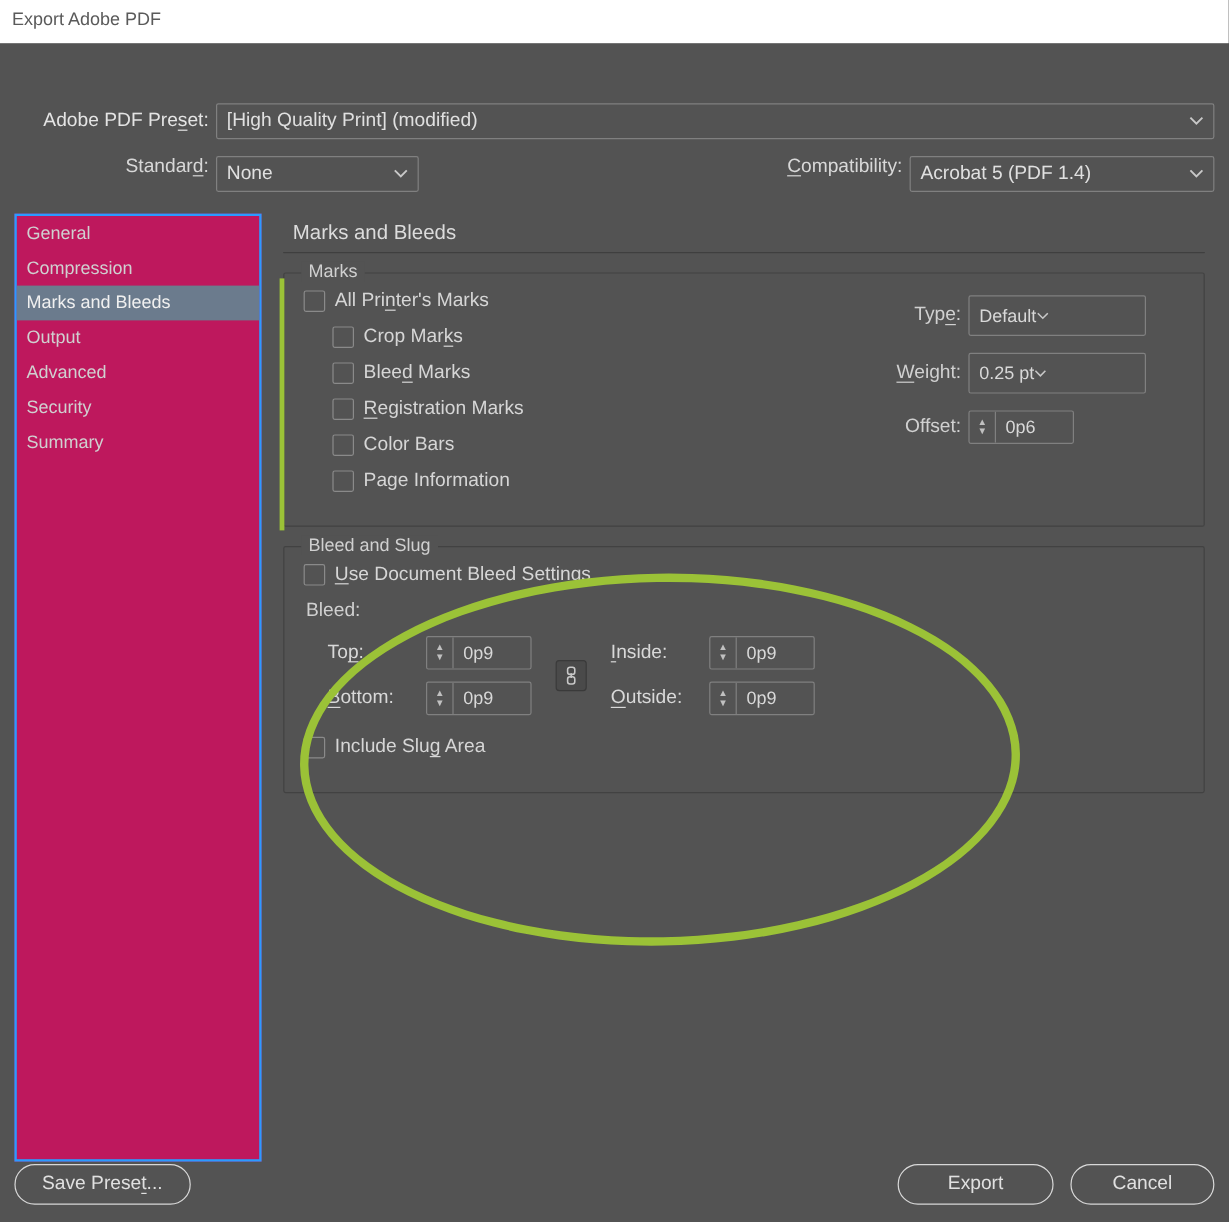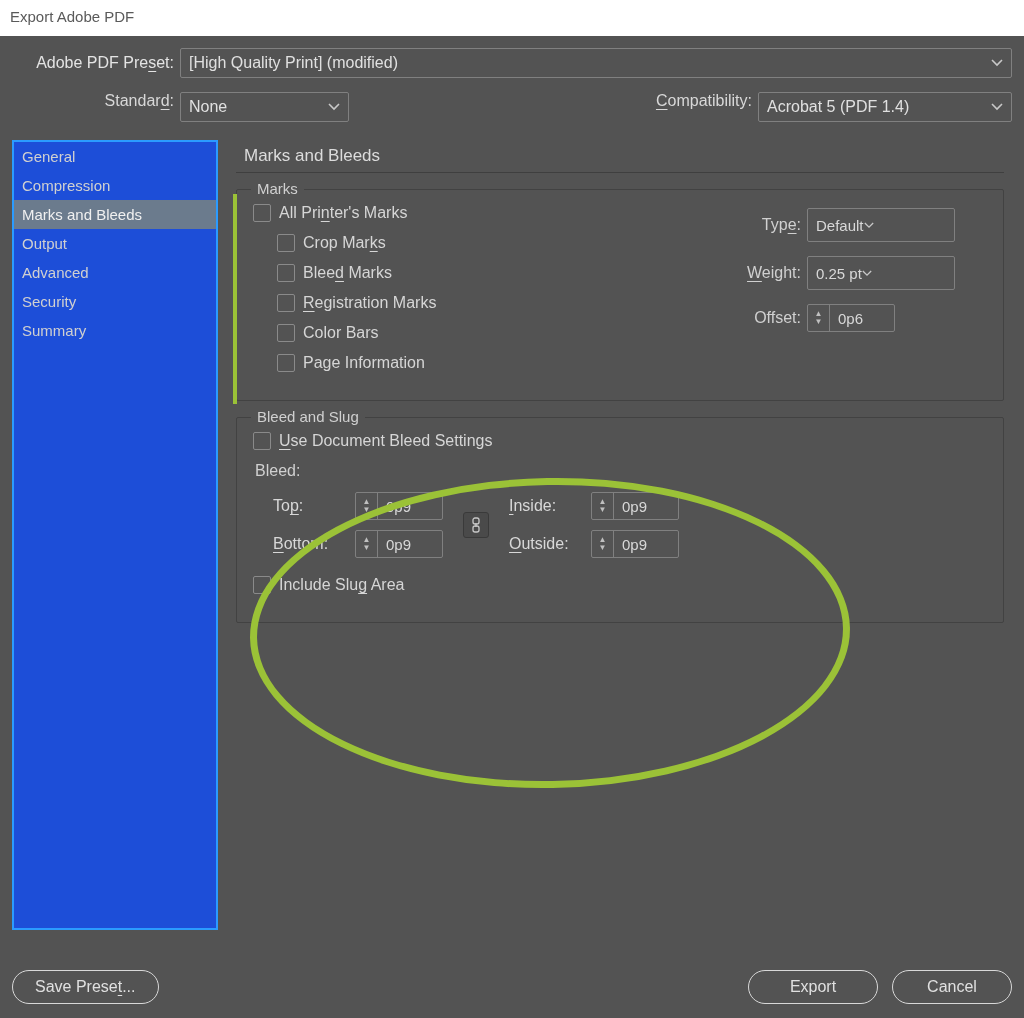--- a/index.html
+++ b/index.html
@@ -19,20 +19,21 @@
   }
   .titlebar {
     background: #ffffff;
     color: #5a5a5a;
     height: 36px;
     padding: 8px 10px;
     font-size: 15px;
   }
   .content {
     padding: 12px 12px 0 12px;
+    margin-top: 38px;
   }
   .top-row {
     display: flex;
     align-items: center;
     margin-bottom: 14px;
   }
   .top-row .label {
     text-align: right;
     color: #e4e4e4;
     font-size: 16px;
@@ -65,21 +66,21 @@
   .std-select { width: 169px; }
   .compat-label { margin-left: auto; margin-right: 6px; font-size:16px; }
   .compat-select { width: 254px; }
   .main-area {
     display: flex;
     gap: 18px;
   }
   .sidebar {
     width: 206px;
     border: 2px solid #2b9bff;
-    background: #1d4ed8;
+    background: #be185d;
     min-height: 790px;
   }
   .sidebar-item {
     padding: 6px 8px;
     font-size: 15px;
     color: #d0d0d0;
     cursor: default;
   }
   .sidebar-item.selected {
     background: #6b7b8d;

